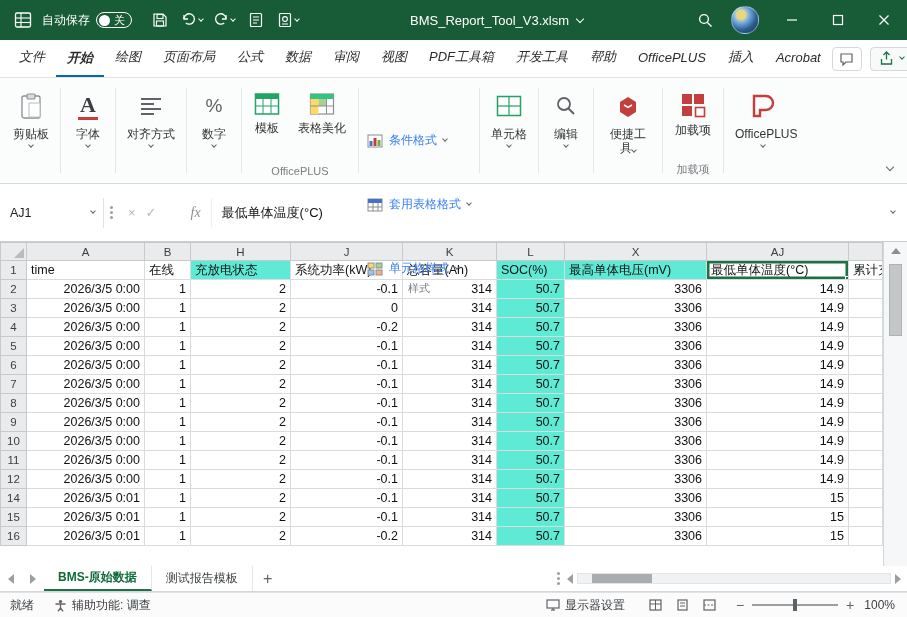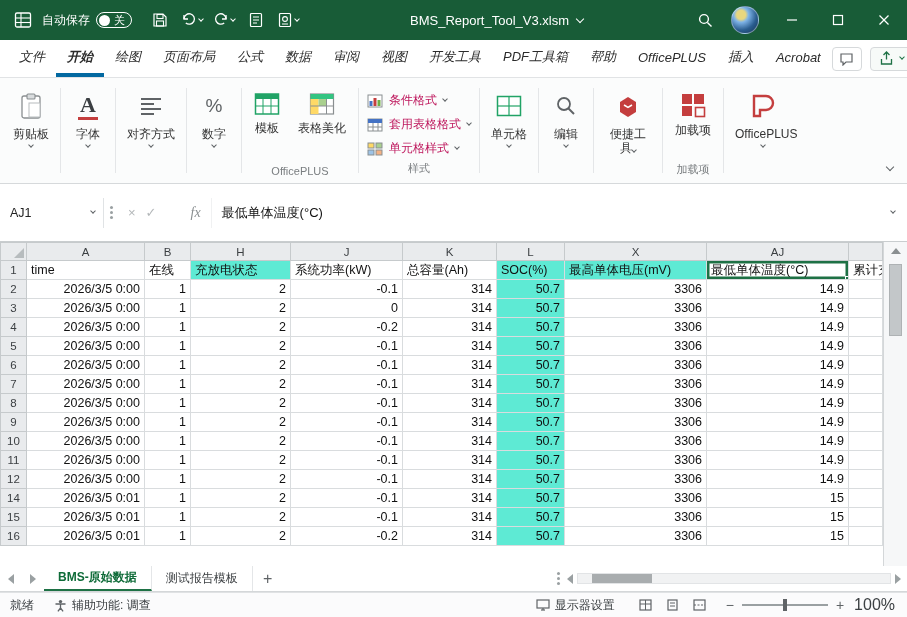--- a/index.html
+++ b/index.html
@@ -22,37 +22,37 @@
 .tb-center{flex:1;display:flex;justify-content:center;align-items:center;min-width:0;}
 .tb-file{display:flex;align-items:center;gap:8px;font-size:13px;color:#fff;white-space:nowrap;}
 .tb-avatar{width:28px;height:28px;border-radius:50%;margin:0 10px;background:radial-gradient(circle at 35% 30%,#e8d77f 0 18%,#7fb4e8 30%,#2a5d8f 62%,#14324f 100%);border:1px solid rgba(255,255,255,.4);}
 .tb-win{width:46px;height:40px;display:flex;align-items:center;justify-content:center;}
 svg{display:block;}
 
 
 .tabrow{height:38px;background:#fff;border-bottom:1px solid #e1e3e5;display:flex;align-items:stretch;padding-left:8px;flex:0 0 auto;}
 .mtabs{display:flex;align-items:stretch;font-style:italic;}
 .mtab{padding:0 11px;display:flex;align-items:center;font-size:13px;color:#2b2b2b;border-bottom:3px solid transparent;white-space:nowrap;}
-.mtab.active{border-bottom:4px solid #0369a1;font-weight:700;}
+.mtab.active{border-bottom:2px solid #0369a1;font-weight:700;}
 .tabrow-right{margin-left:auto;display:flex;align-items:center;gap:8px;padding-right:10px;}
 .tr-comment{width:30px;height:24px;border:1px solid #d6d9db;border-radius:4px;display:flex;align-items:center;justify-content:center;}
 .tr-share{height:24px;border:1px solid #d6d9db;border-radius:4px;display:flex;align-items:center;gap:6px;padding:0 8px;background:#f7faf8;}
 
 
 .ribbon{height:106px;background:#fbfcfc;border-bottom:1px solid #d6d9db;display:flex;align-items:stretch;padding:4px 6px 0 6px;position:relative;flex:0 0 auto;}
 .vdiv{width:1px;background:#e4e6e8;margin:6px 4px 10px 4px;}
 .bigbtn{display:flex;flex-direction:column;align-items:center;justify-content:flex-start;padding:8px 7px 0 7px;gap:5px;min-width:46px;}
 .bigbtn .ric{height:32px;display:flex;align-items:center;justify-content:center;}
 .blabel{font-size:12px;color:#333;text-align:center;line-height:14px;max-width:56px;}
 .group{display:flex;flex-direction:column;align-items:center;}
 .gitems{flex:1;display:flex;align-items:flex-start;gap:2px;padding-top:6px;}
 .glabel{font-size:11px;color:#7a7e80;padding:2px 6px 6px 6px;white-space:nowrap;}
 .midbtn{display:flex;flex-direction:column;align-items:center;gap:5px;padding:4px 8px 0 8px;}
 .stack{display:flex;flex-direction:column;align-items:flex-start;gap:3px;padding-top:8px;}
-.srow{display:flex;align-items:center;gap:6px;font-size:12px;color:#be185d;padding:2px 4px;white-space:nowrap;}
+.srow{display:flex;align-items:center;gap:6px;font-size:12px;color:#3b82f6;padding:2px 4px;white-space:nowrap;margin-top:40px;}
 .ribbon-collapse{position:absolute;right:14px;bottom:10px;}
 .fontA{font-size:22px;font-weight:700;color:#3b3f42;font-family:"Liberation Serif","DejaVu Serif",serif;line-height:24px;border-bottom:3px solid #c43e3e;padding:0 2px;}
 .pct{font-size:19px;color:#5f6366;font-weight:400;}
 
 
 .fbar{height:58px;background:#fff;border-bottom:1px solid #c9cdcf;display:flex;align-items:center;padding:0;flex:0 0 auto;}
 .frow{display:flex;align-items:center;width:100%;height:30px;}
 .namebox{width:104px;height:30px;display:flex;align-items:center;justify-content:space-between;padding:0 8px 0 10px;border-right:1px solid #e0e3e5;font-size:12.5px;color:#222;}
 .fdots{width:14px;display:flex;justify-content:center;}
 .dot3{width:3px;height:3px;border-radius:50%;background:#9aa0a2;box-shadow:0 -5px 0 #9aa0a2,0 5px 0 #9aa0a2;}
@@ -97,21 +97,21 @@
 .hthumb{position:absolute;left:14px;top:0;width:60px;height:9px;background:#a9adaf;}
 
 
 .statusbar{height:25px;background:#fbfbfc;border-top:1px solid #e0e2e4;display:flex;align-items:center;font-size:12px;color:#3c4043;flex:1;}
 .sb-item{display:flex;align-items:center;gap:5px;padding:0 10px;white-space:nowrap;}
 .sb-spacer{flex:1;}
 .viewicons{display:flex;align-items:center;gap:14px;padding:0 14px;}
 .zoomctl{display:flex;align-items:center;gap:8px;padding:0 6px;color:#5f6366;font-size:14px;}
 .ztrack{width:86px;height:2px;background:#9aa0a2;position:relative;display:inline-block;}
 .zthumb{position:absolute;left:41px;top:-5px;width:4px;height:12px;background:#5f6366;display:inline-block;}
-.zoomlvl{padding:0 12px 0 4px;font-size:16px;}
+.zoomlvl{padding:0 12px 0 4px;font-size:12px;}
 </style>
 </head>
 <body>
 
 <div class="app">
 
   <div class="titlebar">
     <span class="tb-appicon">
       <svg width="18" height="18" viewBox="0 0 18 18">
           <rect x="1.5" y="2" width="15" height="14" rx="1.5" fill="none" stroke="#fff" stroke-width="1.3"></rect>
@@ -198,22 +198,22 @@
   <div class="tabrow">
     <div class="mtabs">
         <div class="mtab">文件</div>
         <div class="mtab active">开始</div>
         <div class="mtab">绘图</div>
         <div class="mtab">页面布局</div>
         <div class="mtab">公式</div>
         <div class="mtab">数据</div>
         <div class="mtab">审阅</div>
         <div class="mtab">视图</div>
+        <div class="mtab">PDF工具箱</div>
         <div class="mtab">开发工具</div>
-        <div class="mtab">PDF工具箱</div>
         <div class="mtab">帮助</div>
         <div class="mtab">OfficePLUS</div>
         <div class="mtab">插入</div>
         <div class="mtab">Acrobat</div>
       </div>
     <div class="tabrow-right">
       <span class="tr-comment">
         <svg width="15" height="14" viewBox="0 0 15 14">
             <path d="M2 2 h11 v8 h-6 l-3 3 v-3 h-2 z" fill="none" stroke="#5f6366" stroke-width="1.2"></path>
           </svg>

